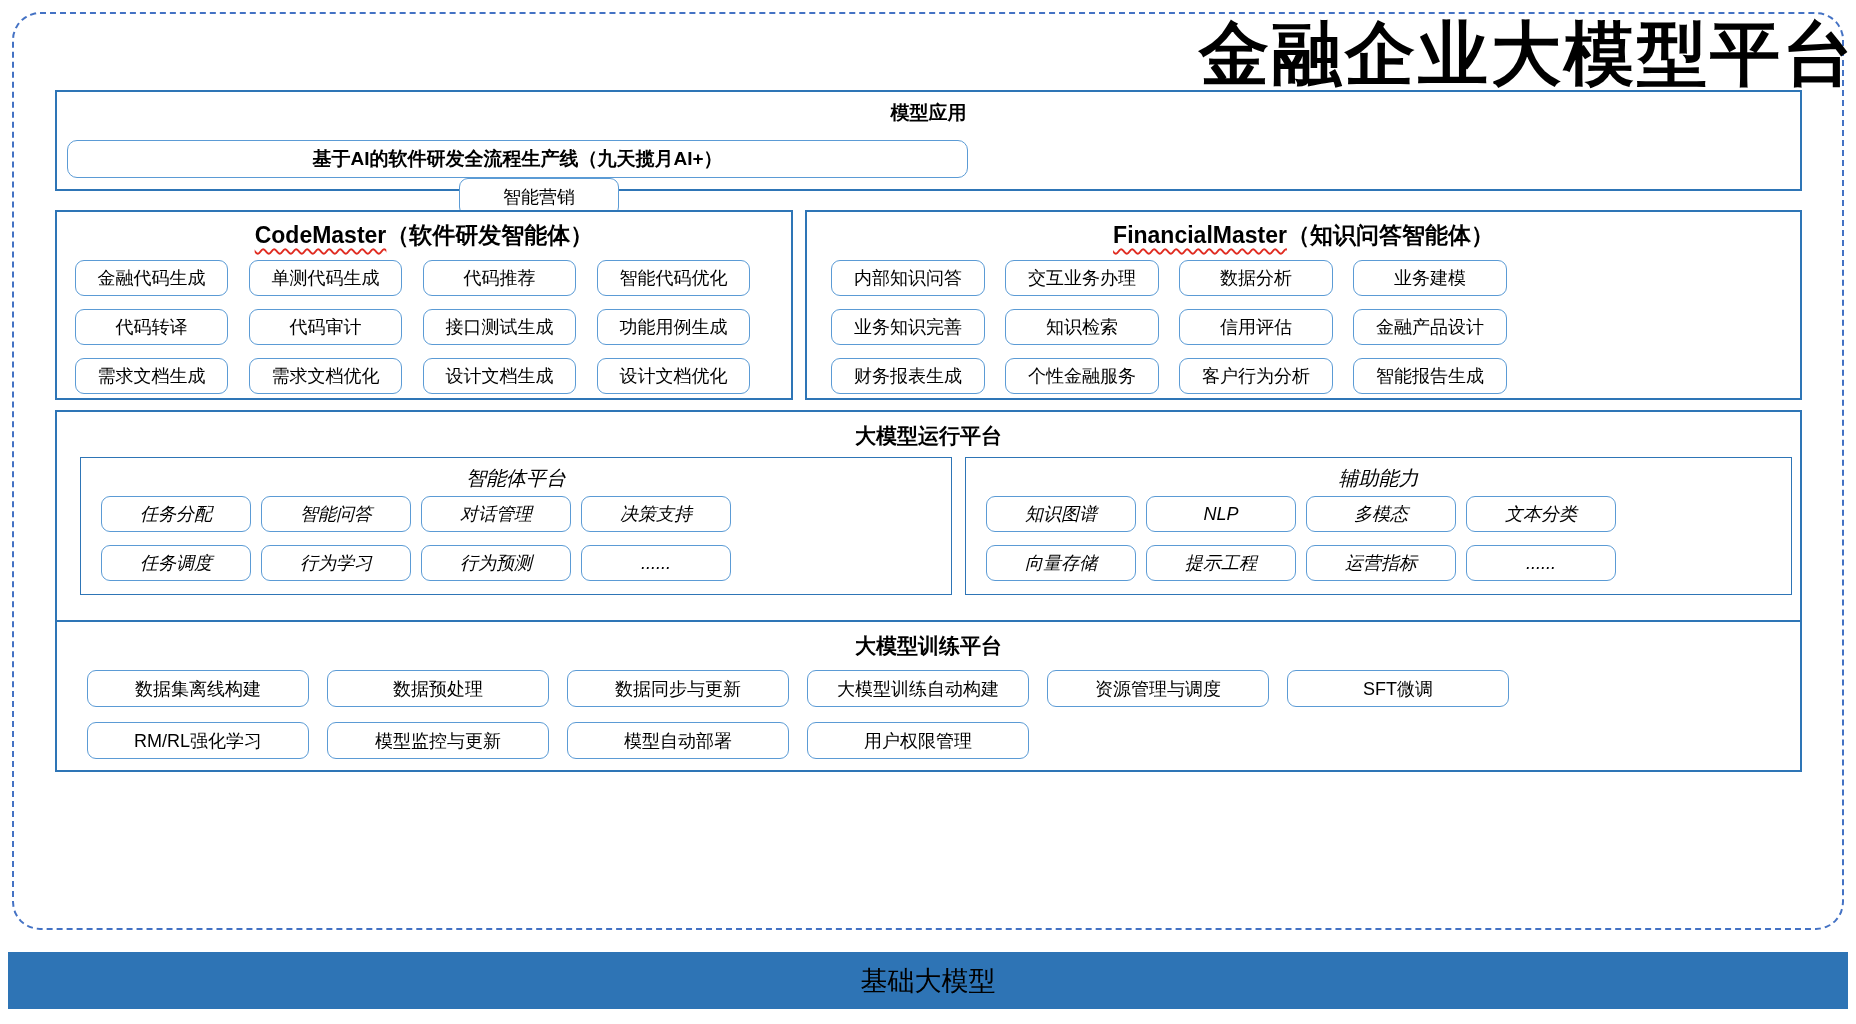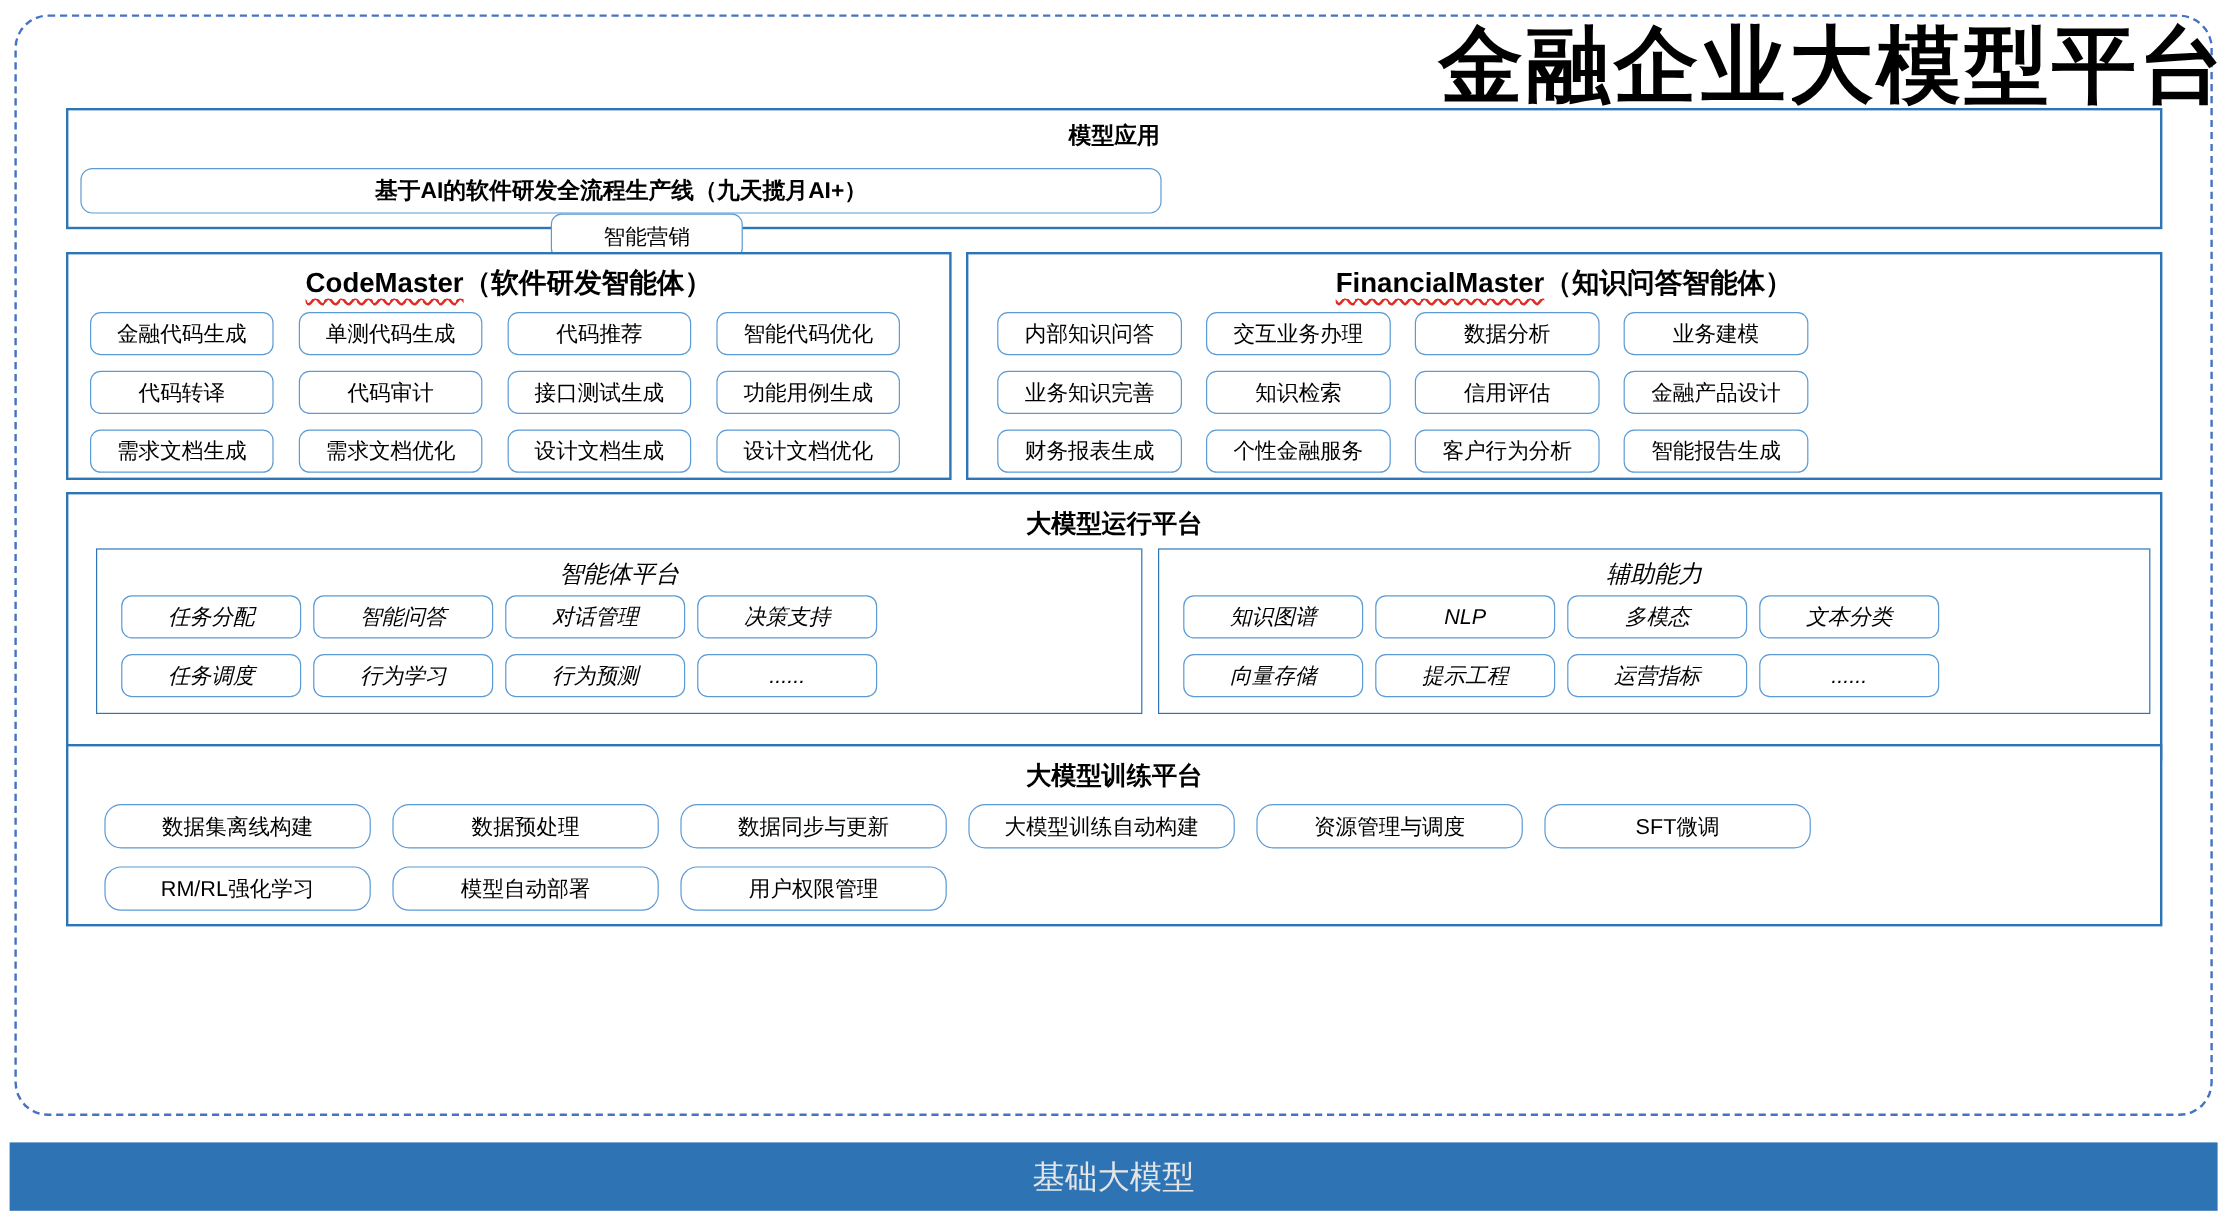--- a/index.html
+++ b/index.html
@@ -45,25 +45,25 @@
   
   .sec-run { left:55px; top:410px; width:1747px; height:224px; }
   .sub-panel { position:absolute; border:1.5px solid #2E75B6; background:#fff; box-sizing:border-box;font-style:italic; }
   .sub-agent { left:23px; top:45px; width:872px; height:138px; }
   .sub-aux   { left:908px; top:45px; width:827px; height:138px; }
   .sub-title { text-align:center; font-size:20px; font-weight:normal; margin-top:7px; }
   .grid-sub { position:absolute; left:20px; top:38px; display:grid; grid-template-columns:repeat(4,150px); gap:13px 10px; }
   
   .sec-train { left:55px; top:620px; width:1747px; height:152px; }
   .grid-train { position:absolute; left:30px; top:48px; display:grid; grid-template-columns:repeat(6,222px); gap:15px 18px; }
-  .grid-train .box { height:37px;border-radius:14px; }
+  .grid-train .box { height:37px; }
   
   .footer {
     position:absolute; left:8px; top:952px; width:1840px; height:57px; background:#2E74B5;
-    color:#e5e5e5; display:flex; align-items:center; justify-content:center; font-size:27px;
+    color:#000000; display:flex; align-items:center; justify-content:center; font-size:27px;
   }
 </style>
 </head>
 <body>
 
 <div class="canvas">
 
   <div class="frame"></div>
 
   <div class="main-title">金融企业大模型平台</div>
@@ -153,20 +153,21 @@
   <div class="panel sec-train">
     <div class="panel-hdr-lg">大模型训练平台</div>
     <div class="grid-train">
       <div class="box">数据集离线构建</div>
       <div class="box">数据预处理</div>
       <div class="box">数据同步与更新</div>
       <div class="box">大模型训练自动构建</div>
       <div class="box">资源管理与调度</div>
       <div class="box">SFT微调</div>
       <div class="box">RM/RL强化学习</div>
+      <div class="box">模型监控与更新</div>
       <div class="box">模型自动部署</div>
       <div class="box">用户权限管理</div>
     </div>
   </div>
 
   <div class="footer">
     <span>基础大模型</span>
   </div>
 
 </div>

